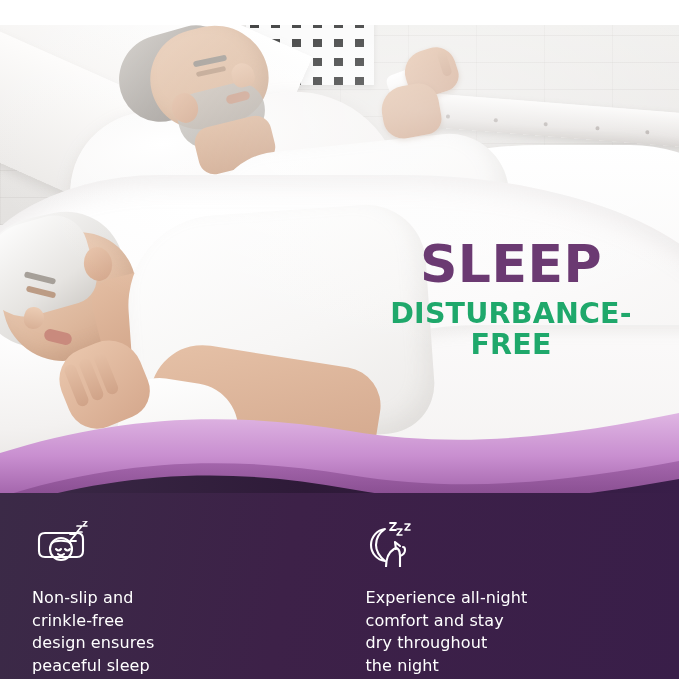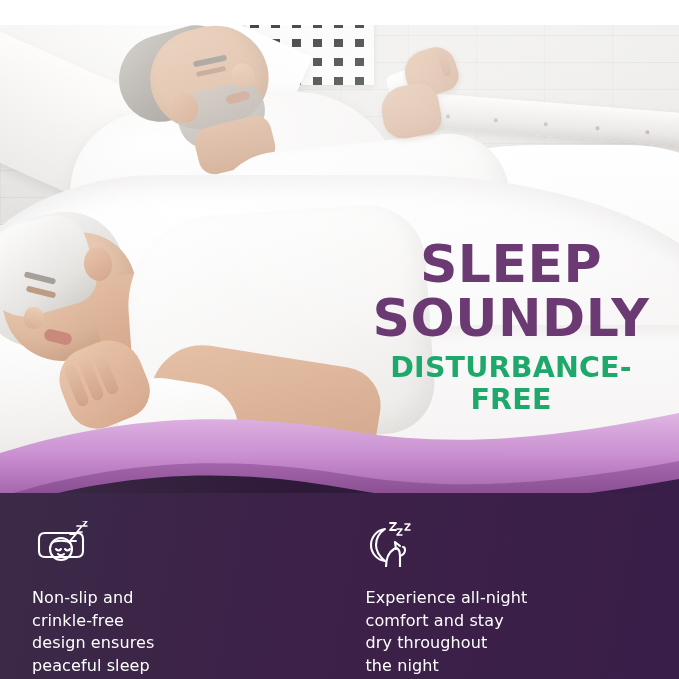--- a/index.html
+++ b/index.html
@@ -430,21 +430,20 @@
       <i style="left:10px"></i>
         <i style="left:26px"></i>
         <i style="left:42px"></i>
     </div>
 
     <div class="photo-light"></div>
   </div>
 
   <div class="headline">
     <span class="hl1">SLEEP</span>
-    <span class="hl2">SOUNDLY</span>
     <span class="hl3">DISTURBANCE-FREE</span>
   </div>
 
   <div class="wave">
     <svg viewBox="0 0 679 130" preserveAspectRatio="none" aria-hidden="true">
       <defs>
         <linearGradient id="gLight" x1="0" y1="0" x2="0" y2="1">
           <stop offset="0%" stop-color="#DFB6E3"></stop>
           <stop offset="35%" stop-color="#C98FD0"></stop>
           <stop offset="75%" stop-color="#9A5BA3"></stop>

